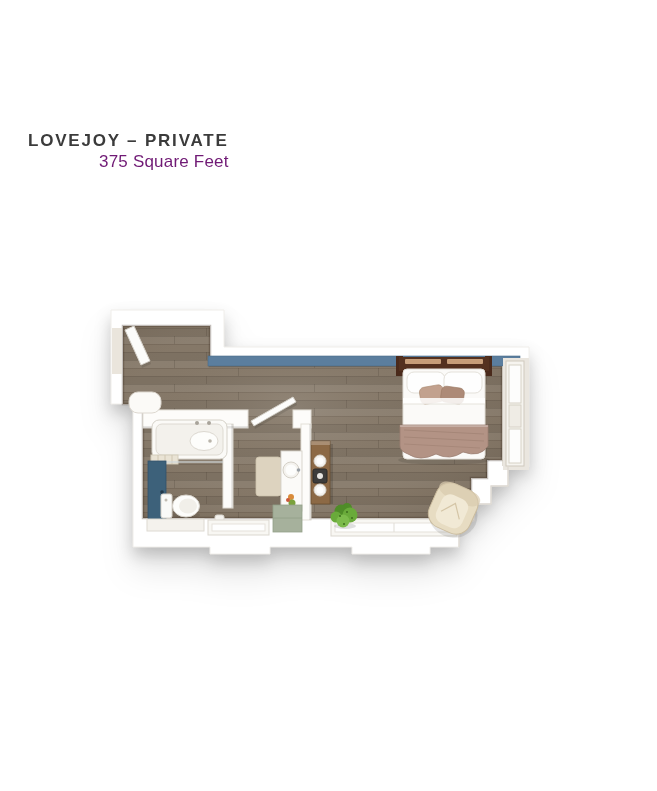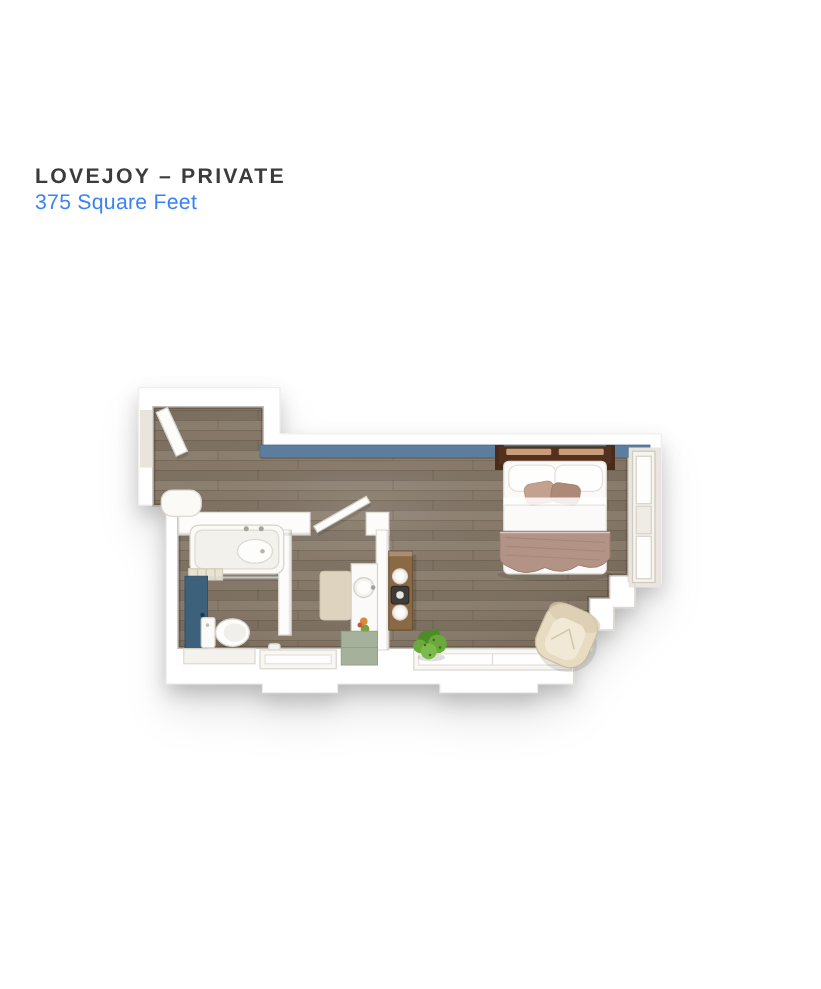--- a/index.html
+++ b/index.html
@@ -1,20 +1,20 @@
 <!DOCTYPE html>
 <html><head>
 <meta charset="utf-8">
 <style>
   html,body{margin:0;padding:0;background:#ffffff;}
   body{width:657px;height:791px;overflow:hidden;font-family:"Liberation Sans",sans-serif;}
   .page{position:relative;width:593px;height:791px;background:#ffffff;text-decoration:underline;}
   .header{position:absolute;left:28px;top:131px;}
   .title{font-size:17px;font-weight:bold;letter-spacing:1.8px;color:#3b3b3b;line-height:19px;}
-  .subtitle{font-size:17px;font-weight:400;letter-spacing:0.2px;color:#3b82f6;line-height:20px;margin-top:2px;}
+  .subtitle{font-size:17px;font-weight:400;letter-spacing:0.2px;color:#701a75;line-height:20px;margin-top:2px;text-align:right;}
   svg{position:absolute;left:0;top:0;}
   .wallline{stroke:#e3dfd7;}
 </style>
 </head>
 <body>
 
 <div class="page">
 
   <div class="header">
     <div class="title">LOVEJOY – PRIVATE</div>

